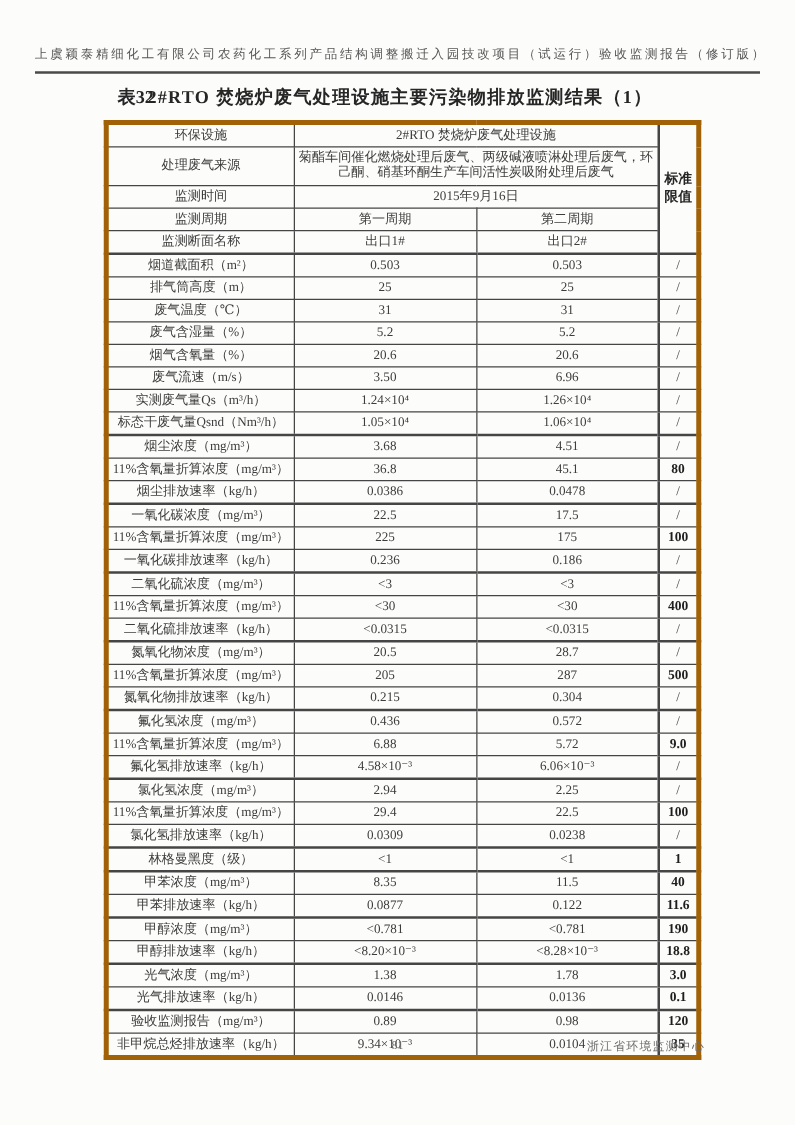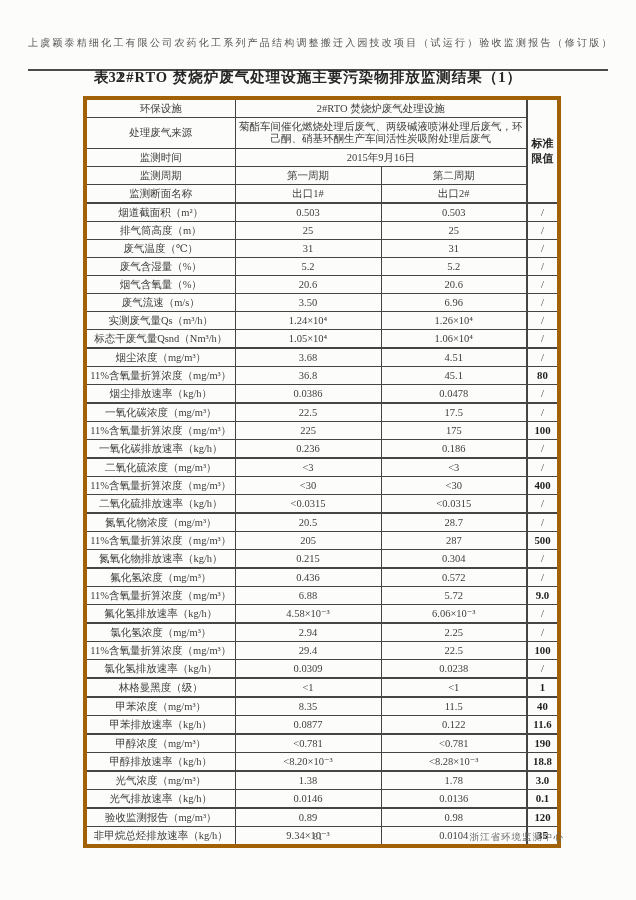--- a/index.html
+++ b/index.html
@@ -3,21 +3,21 @@
 <meta charset="utf-8">
 <style>
   html,body { margin:0; padding:0; background:#e8e8e6; }
   .page {
     width:636px; height:900px; background:#fcfcfa; position:relative; margin:0 auto;
     font-family:"Liberation Serif","DejaVu Serif",serif; color:#3d3d3d; overflow:hidden;
     box-shadow:0 0 4px rgba(0,0,0,.2);
   }
   .doc-header {
     position:absolute; top:36px; left:28px; right:28px;
-    border-bottom:2px solid #4a4a4a; padding-bottom:19px;
+    border-bottom:2px solid #4a4a4a; padding-bottom:7px;
     font-size:10px; color:#565656; text-align:center; white-space:nowrap;
     letter-spacing:2.2px; overflow:hidden;
   }
   .title-row {
     position:absolute; top:66px; left:84px; width:472px; height:22px;
     display:flex; align-items:center; justify-content:center;
     font-weight:bold; font-size:14.5px; color:#262626;
   }
   .table-label { position:absolute; left:10px; }
   .doc-title { letter-spacing:1px; }

